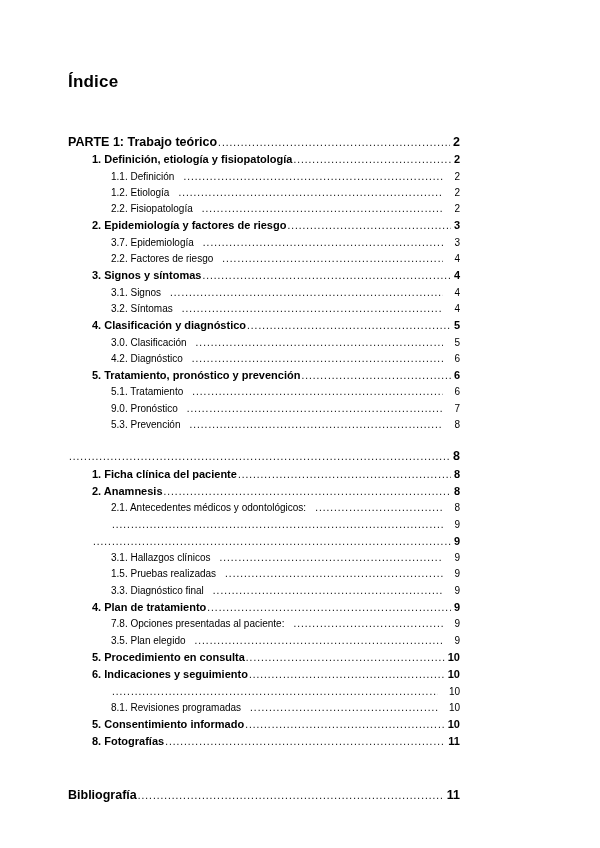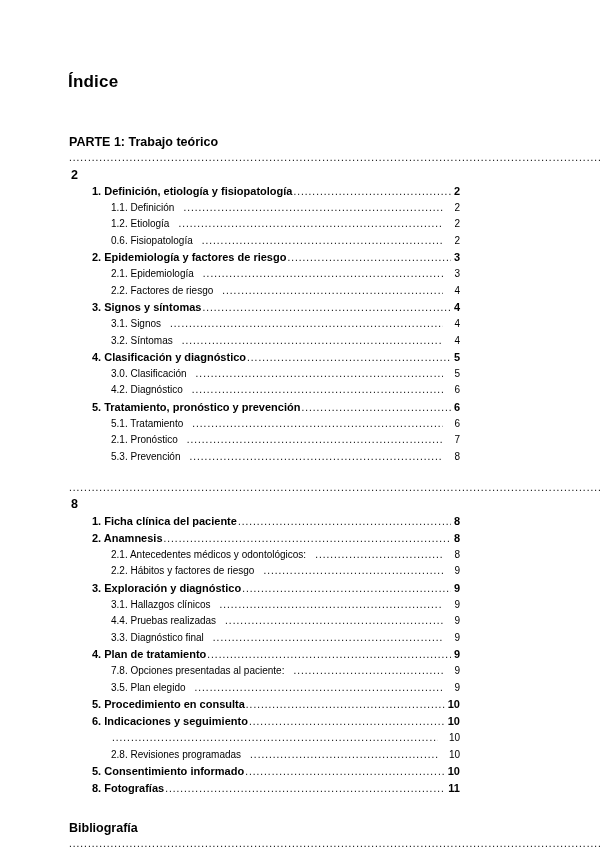--- a/index.html
+++ b/index.html
@@ -29,24 +29,23 @@
     display: flex;
     align-items: baseline;
     line-height: 16.3px;
     width: 100%;
     cursor: pointer;
   }
   .toc-row.level-0 {
     font-size: 12.5px;
     font-weight: bold;
     margin-top: 15px;
-    flex-direction: column;
   }
   #toc .toc-row.level-0:first-child { margin-top: 0; }
-  #toc .toc-row.level-0:last-child { margin-top: 22px; }
+  #toc .toc-row.level-0:last-child { margin-top: 36px; }
   .toc-row.level-1 {
     font-size: 11px;
     font-weight: bold;
     padding-left: 24px;
     justify-content: center;
   }
   .toc-row.level-2 {
     font-size: 10px;
     font-weight: normal;
     padding-left: 43px;
@@ -92,31 +91,31 @@
         <span class="toc-label">1.1. Definición</span>
         <span class="toc-dots">....................................................................................................................................................................................................................................................................</span>
         <span class="toc-page">2</span>
       </div>
       <div class="toc-row level-2">
         <span class="toc-label">1.2. Etiología</span>
         <span class="toc-dots">....................................................................................................................................................................................................................................................................</span>
         <span class="toc-page">2</span>
       </div>
       <div class="toc-row level-2">
-        <span class="toc-label">0.6. Fisiopatología</span>
+        <span class="toc-label">2.2. Fisiopatología</span>
         <span class="toc-dots">....................................................................................................................................................................................................................................................................</span>
         <span class="toc-page">2</span>
       </div>
       <div class="toc-row level-1">
         <span class="toc-label">2. Epidemiología y factores de riesgo</span>
         <span class="toc-dots">....................................................................................................................................................................................................................................................................</span>
         <span class="toc-page">3</span>
       </div>
       <div class="toc-row level-2">
-        <span class="toc-label">2.1. Epidemiología</span>
+        <span class="toc-label">3.7. Epidemiología</span>
         <span class="toc-dots">....................................................................................................................................................................................................................................................................</span>
         <span class="toc-page">3</span>
       </div>
       <div class="toc-row level-2">
         <span class="toc-label">2.2. Factores de riesgo</span>
         <span class="toc-dots">....................................................................................................................................................................................................................................................................</span>
         <span class="toc-page">4</span>
       </div>
       <div class="toc-row level-1">
         <span class="toc-label">3. Signos y síntomas</span>
@@ -152,21 +151,21 @@
         <span class="toc-label">5. Tratamiento, pronóstico y prevención</span>
         <span class="toc-dots">....................................................................................................................................................................................................................................................................</span>
         <span class="toc-page">6</span>
       </div>
       <div class="toc-row level-2">
         <span class="toc-label">5.1. Tratamiento</span>
         <span class="toc-dots">....................................................................................................................................................................................................................................................................</span>
         <span class="toc-page">6</span>
       </div>
       <div class="toc-row level-2">
-        <span class="toc-label">2.1. Pronóstico</span>
+        <span class="toc-label">9.0. Pronóstico</span>
         <span class="toc-dots">....................................................................................................................................................................................................................................................................</span>
         <span class="toc-page">7</span>
       </div>
       <div class="toc-row level-2">
         <span class="toc-label">5.3. Prevención</span>
         <span class="toc-dots">....................................................................................................................................................................................................................................................................</span>
         <span class="toc-page">8</span>
       </div>
       <div class="toc-row level-0">
         <span class="toc-dots">....................................................................................................................................................................................................................................................................</span>
@@ -181,36 +180,34 @@
         <span class="toc-label">2. Anamnesis</span>
         <span class="toc-dots">....................................................................................................................................................................................................................................................................</span>
         <span class="toc-page">8</span>
       </div>
       <div class="toc-row level-2">
         <span class="toc-label">2.1. Antecedentes médicos y odontológicos:</span>
         <span class="toc-dots">....................................................................................................................................................................................................................................................................</span>
         <span class="toc-page">8</span>
       </div>
       <div class="toc-row level-2">
-        <span class="toc-label">2.2. Hábitos y factores de riesgo</span>
-        <span class="toc-dots">....................................................................................................................................................................................................................................................................</span>
-        <span class="toc-page">9</span>
-      </div>
-      <div class="toc-row level-1">
-        <span class="toc-label">3. Exploración y diagnóstico</span>
+        <span class="toc-dots">....................................................................................................................................................................................................................................................................</span>
+        <span class="toc-page">9</span>
+      </div>
+      <div class="toc-row level-1">
         <span class="toc-dots">....................................................................................................................................................................................................................................................................</span>
         <span class="toc-page">9</span>
       </div>
       <div class="toc-row level-2">
         <span class="toc-label">3.1. Hallazgos clínicos</span>
         <span class="toc-dots">....................................................................................................................................................................................................................................................................</span>
         <span class="toc-page">9</span>
       </div>
       <div class="toc-row level-2">
-        <span class="toc-label">4.4. Pruebas realizadas</span>
+        <span class="toc-label">1.5. Pruebas realizadas</span>
         <span class="toc-dots">....................................................................................................................................................................................................................................................................</span>
         <span class="toc-page">9</span>
       </div>
       <div class="toc-row level-2">
         <span class="toc-label">3.3. Diagnóstico final</span>
         <span class="toc-dots">....................................................................................................................................................................................................................................................................</span>
         <span class="toc-page">9</span>
       </div>
       <div class="toc-row level-1">
         <span class="toc-label">4. Plan de tratamiento</span>
@@ -235,21 +232,21 @@
       <div class="toc-row level-1">
         <span class="toc-label">6. Indicaciones y seguimiento</span>
         <span class="toc-dots">....................................................................................................................................................................................................................................................................</span>
         <span class="toc-page">10</span>
       </div>
       <div class="toc-row level-2">
         <span class="toc-dots">....................................................................................................................................................................................................................................................................</span>
         <span class="toc-page">10</span>
       </div>
       <div class="toc-row level-2">
-        <span class="toc-label">2.8. Revisiones programadas</span>
+        <span class="toc-label">8.1. Revisiones programadas</span>
         <span class="toc-dots">....................................................................................................................................................................................................................................................................</span>
         <span class="toc-page">10</span>
       </div>
       <div class="toc-row level-1">
         <span class="toc-label">5. Consentimiento informado</span>
         <span class="toc-dots">....................................................................................................................................................................................................................................................................</span>
         <span class="toc-page">10</span>
       </div>
       <div class="toc-row level-1">
         <span class="toc-label">8. Fotografías</span>

